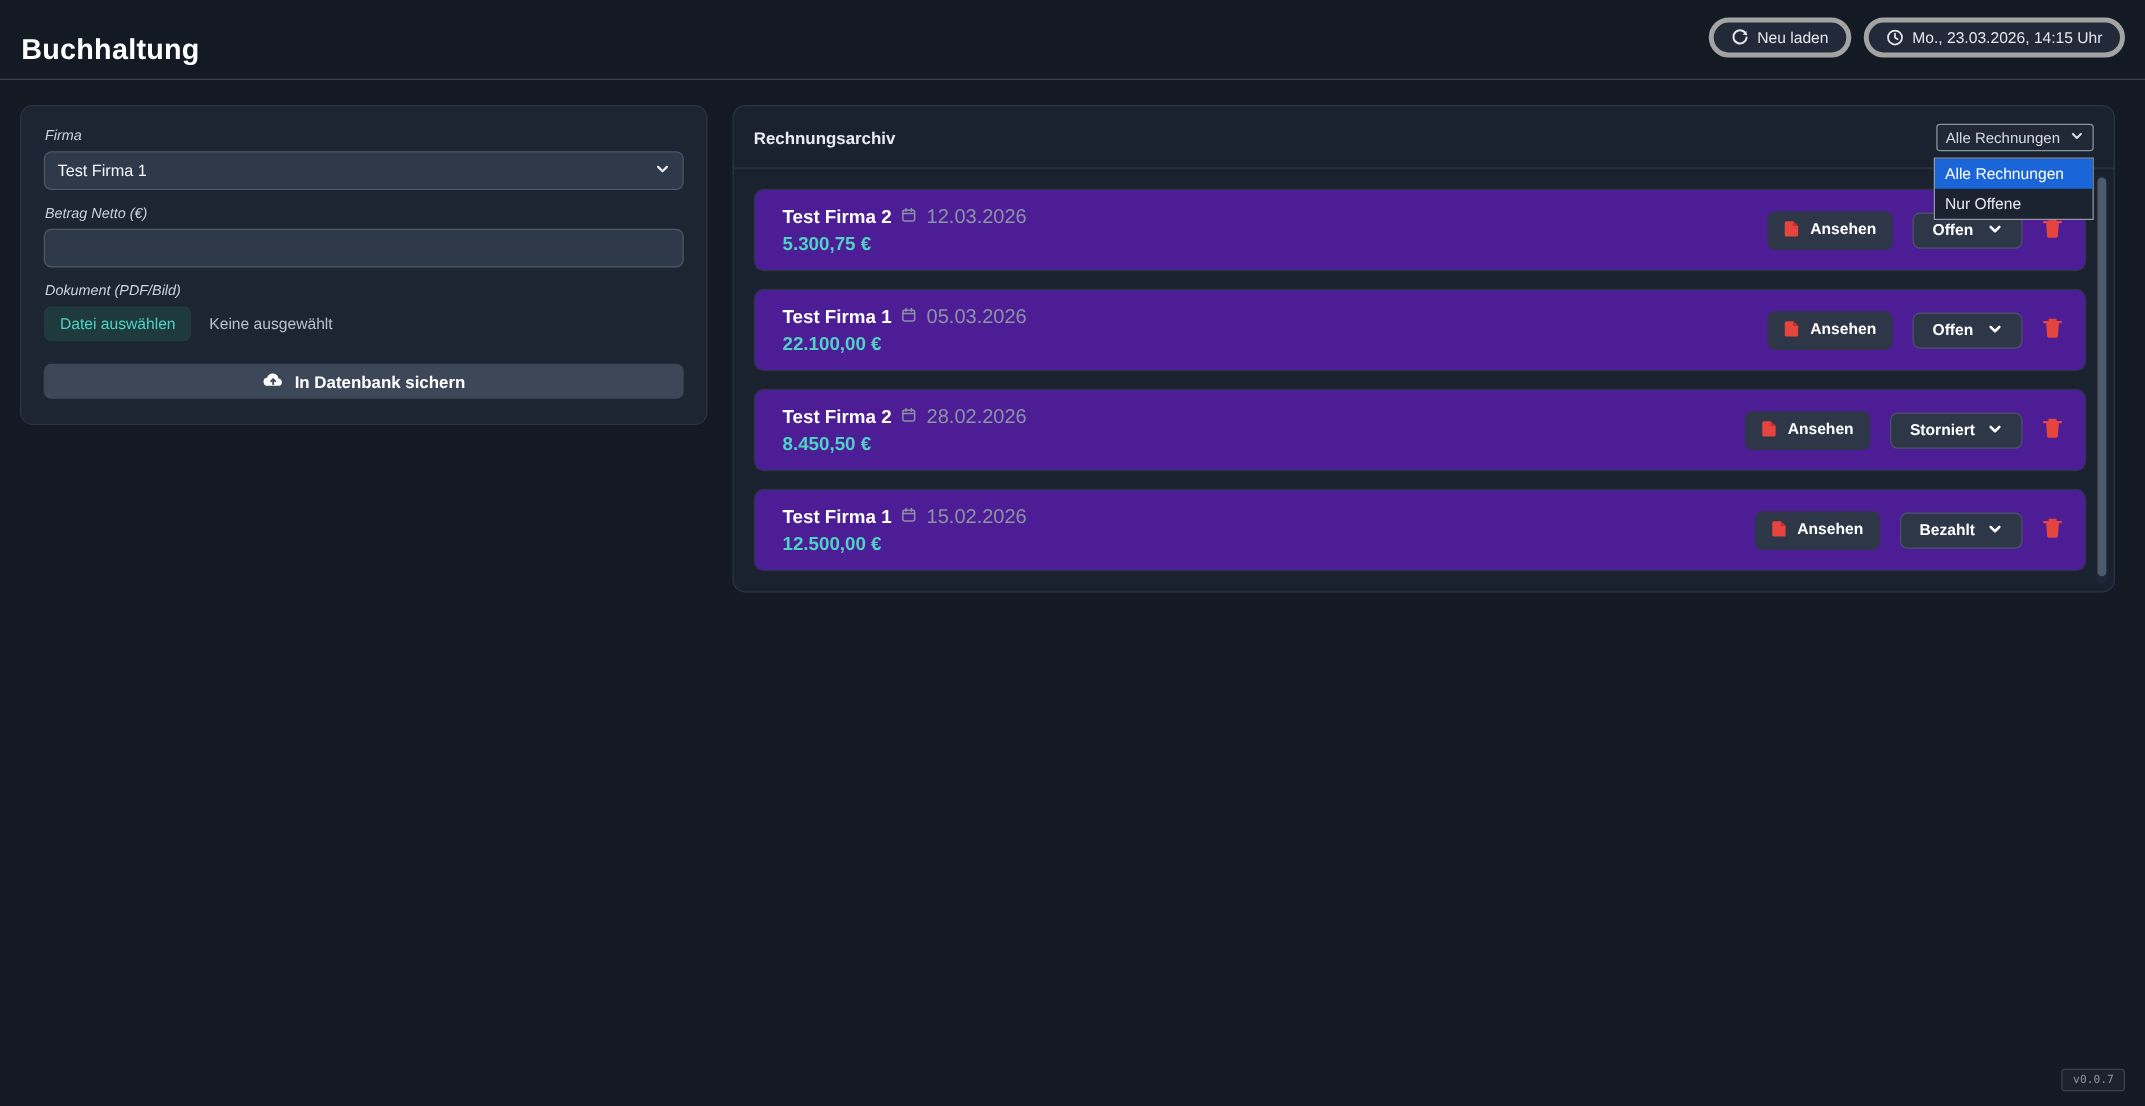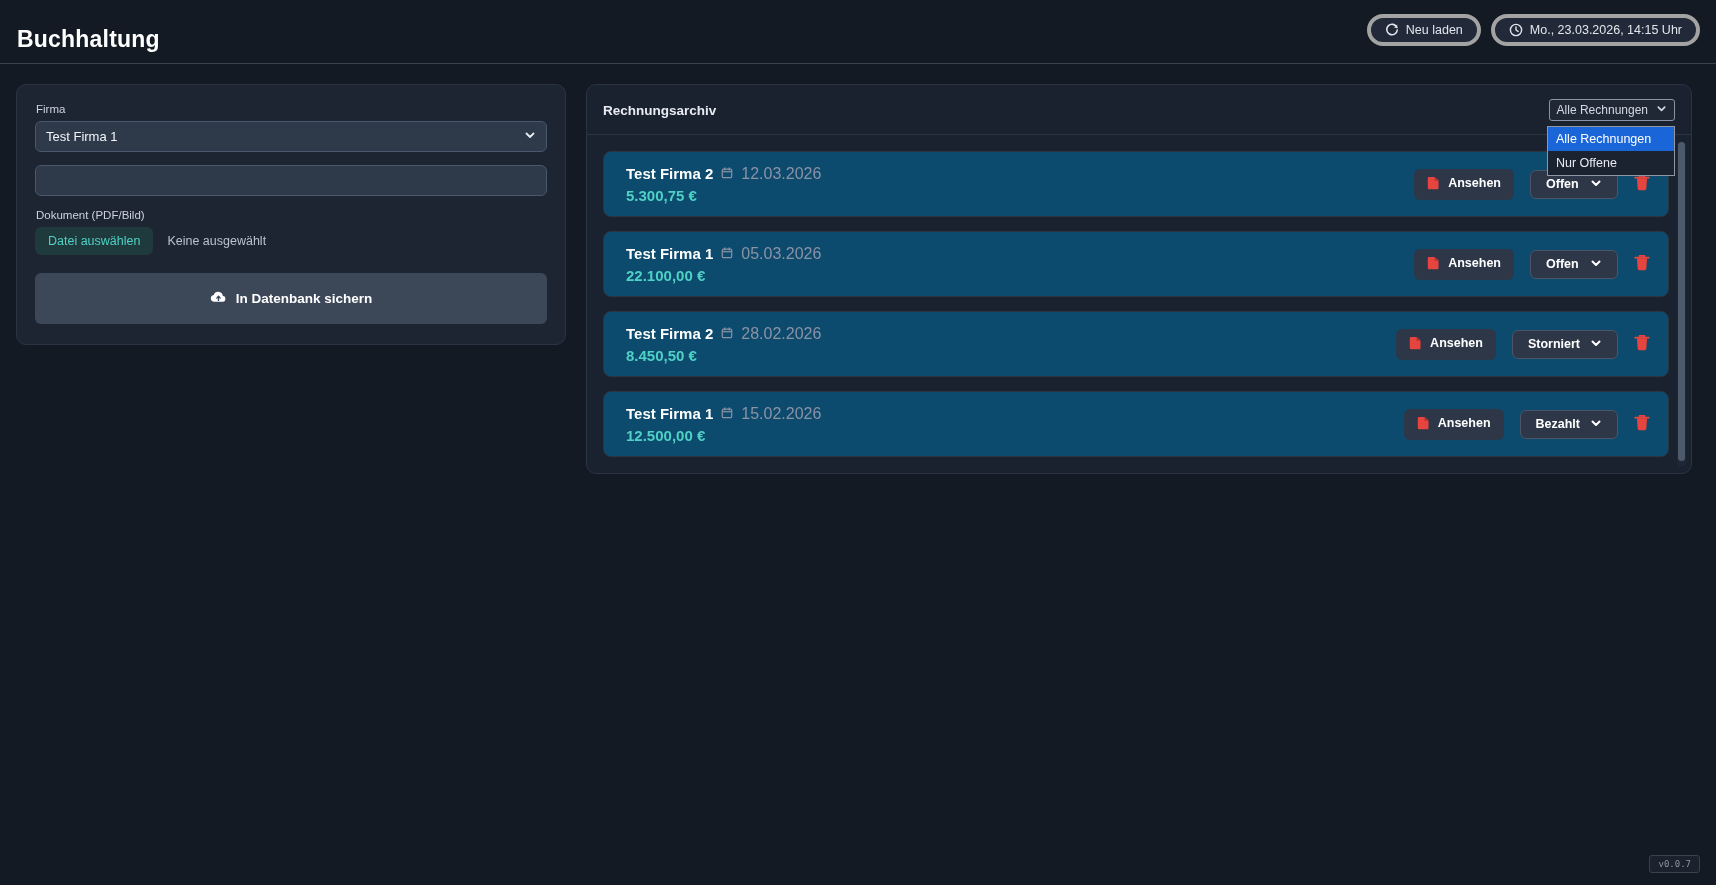--- a/index.html
+++ b/index.html
@@ -25,36 +25,36 @@
   }
   .pill svg { display: block; }
   
   .main { display: flex; gap: 20px; padding: 20px 24px 0 16px; align-items: flex-start; }
   .card {
     background: #1d2532; border: 1px solid #2a3444; border-radius: 10px;
   }
   
   .form-card { width: 550px; padding: 18px 18px 20px 18px; }
   .form-title { display: flex; align-items: center; gap: 9px; font-size: 14px; font-weight: bold; color: #fff; margin: 4px 0 14px 2px; }
-  .field-label { font-size: 11.5px; color: #ccd3dd; margin: 0 0 6px 1px; }
+  .field-label { font-size: 11.5px; color: #ccd3dd; margin: 0 0 6px 1px; font-style: italic; }
   .control {
     width: 100%; height: 31px; background: #2e3949; border: 1px solid #49586d;
     border-radius: 6px; display: flex; align-items: center; padding: 0 10px;
     font-size: 13px; color: #f2f5f9; margin-bottom: 13px;
   }
   .control.select { justify-content: space-between; cursor: pointer; }
   .file-row { display: flex; align-items: center; gap: 14px; margin: 2px 0 18px 0; }
   .file-btn {
     background: #1e3a3c; color: #4fd1c5; border: none; border-radius: 6px;
     padding: 7px 13px; font-size: 12.5px; font-family: inherit; cursor: pointer;
   }
   .file-status { font-size: 12.5px; color: #b9c1cd; }
   .save-btn {
     width: 100%; background: #3c4758; border: none; border-radius: 6px;
-    height: 51px; display: flex; align-items: center; justify-content: center; gap: 9px;
+    height: 28px; display: flex; align-items: center; justify-content: center; gap: 9px;
     color: #ffffff; font-size: 13.5px; font-weight: bold; font-family: inherit; cursor: pointer;
   }
   
   .archive-card { flex: 1; background: #1a2230; position: relative; }
   .archive-header {
     display: flex; align-items: center; justify-content: space-between;
     padding: 14px 16px 13px 16px; border-bottom: 1px solid #2a3444;
   }
   .archive-title { font-size: 13.5px; font-weight: bold; color: #e8ecf2; }
   .filter-select {
@@ -63,21 +63,21 @@
     padding: 3px 7px; font-size: 12px; color: #d4dae3; cursor: pointer;
   }
   .filter-menu {
     position: absolute; top: 41px; right: 16px; width: 128px; z-index: 20;
     background: #1b2230; border: 1px solid #9097a1;
   }
   .filter-option { font-size: 12.5px; padding: 5px 8px; color: #e8ecf2; cursor: pointer; }
   .filter-option.selected { background: #1a66d9; color: #ffffff; }
   .archive-body { padding: 16px 22px 16px 16px; display: flex; flex-direction: column; gap: 14px; position: relative; }
   .invoice-row {
-    background: #0c4a6e; border: 1px solid #2b3544; border-radius: 8px;
+    background: #4c1d95; border: 1px solid #2b3544; border-radius: 8px;
     height: 66px; display: flex; align-items: center; justify-content: space-between;
     padding: 0 18px 0 22px;
   }
   .inv-left { display: flex; flex-direction: column; gap: 4px; }
   .inv-top { display: flex; align-items: center; gap: 8px; }
   .inv-company { font-size: 15px; font-weight: bold; color: #ffffff; }
   .inv-date { font-size: 16px; color: #8b93a4; }
   .inv-amount { font-size: 15px; font-weight: bold; color: #4fd1c5; }
   .inv-actions { display: flex; align-items: center; gap: 16px; }
   .view-btn {
@@ -141,20 +141,21 @@
     <div class="field-label">Firma</div>
     <div class="control select">
       <span>Test Firma 1</span>
       <span>
         <svg width="12" height="12" viewBox="0 0 12 12">
             <path d="M2.5 4.5L6 8l3.5-3.5" fill="none" stroke="#e8ecf2" stroke-width="1.8" stroke-linecap="round" stroke-linejoin="round"></path>
           </svg>
       </span>
     </div>
 
+    <div class="field-label">Betrag Netto (€)</div>
     <input class="control" type="text" value="" style="">
 
     <div class="field-label">Dokument (PDF/Bild)</div>
     <div class="file-row">
       <button class="file-btn">Datei auswählen</button>
       <span class="file-status">Keine ausgewählt</span>
     </div>
 
     <button class="save-btn">
       <span>

